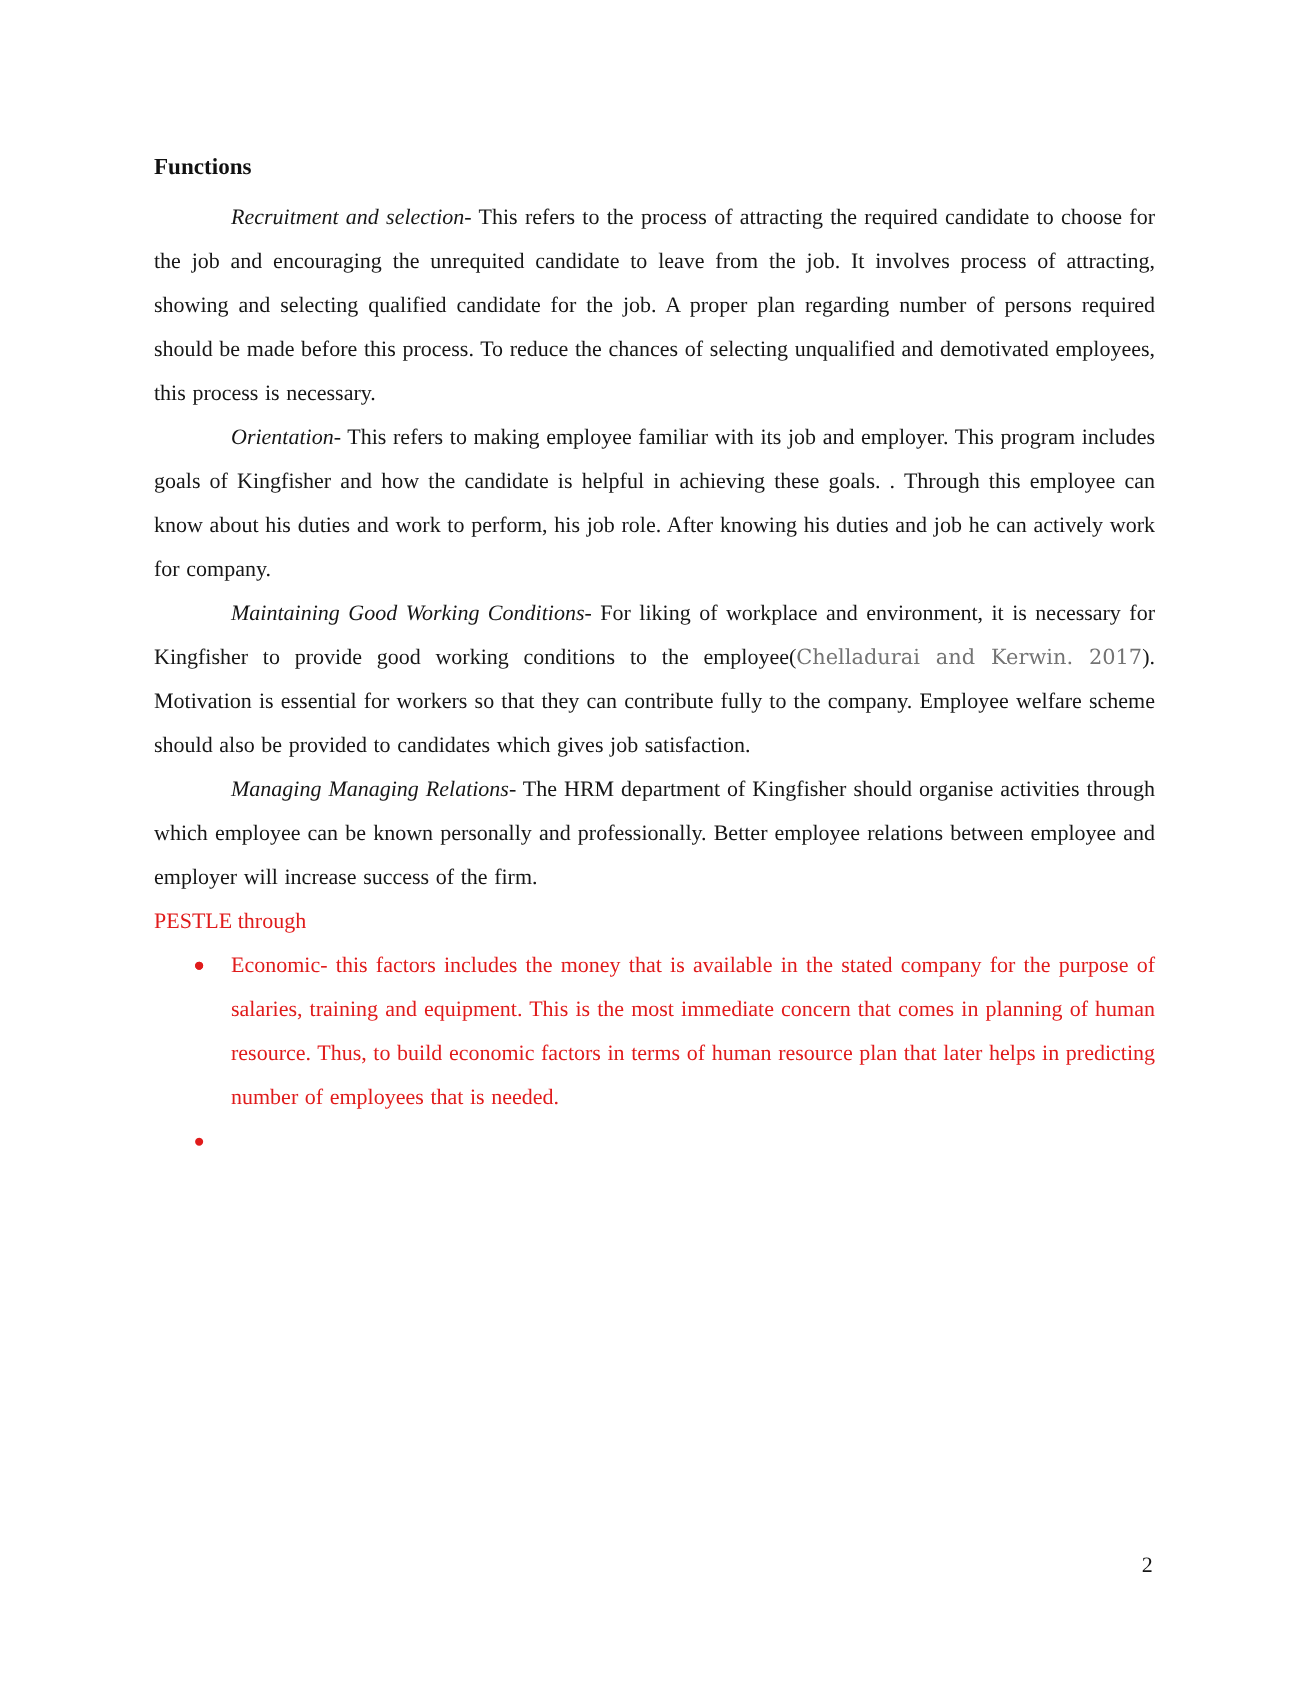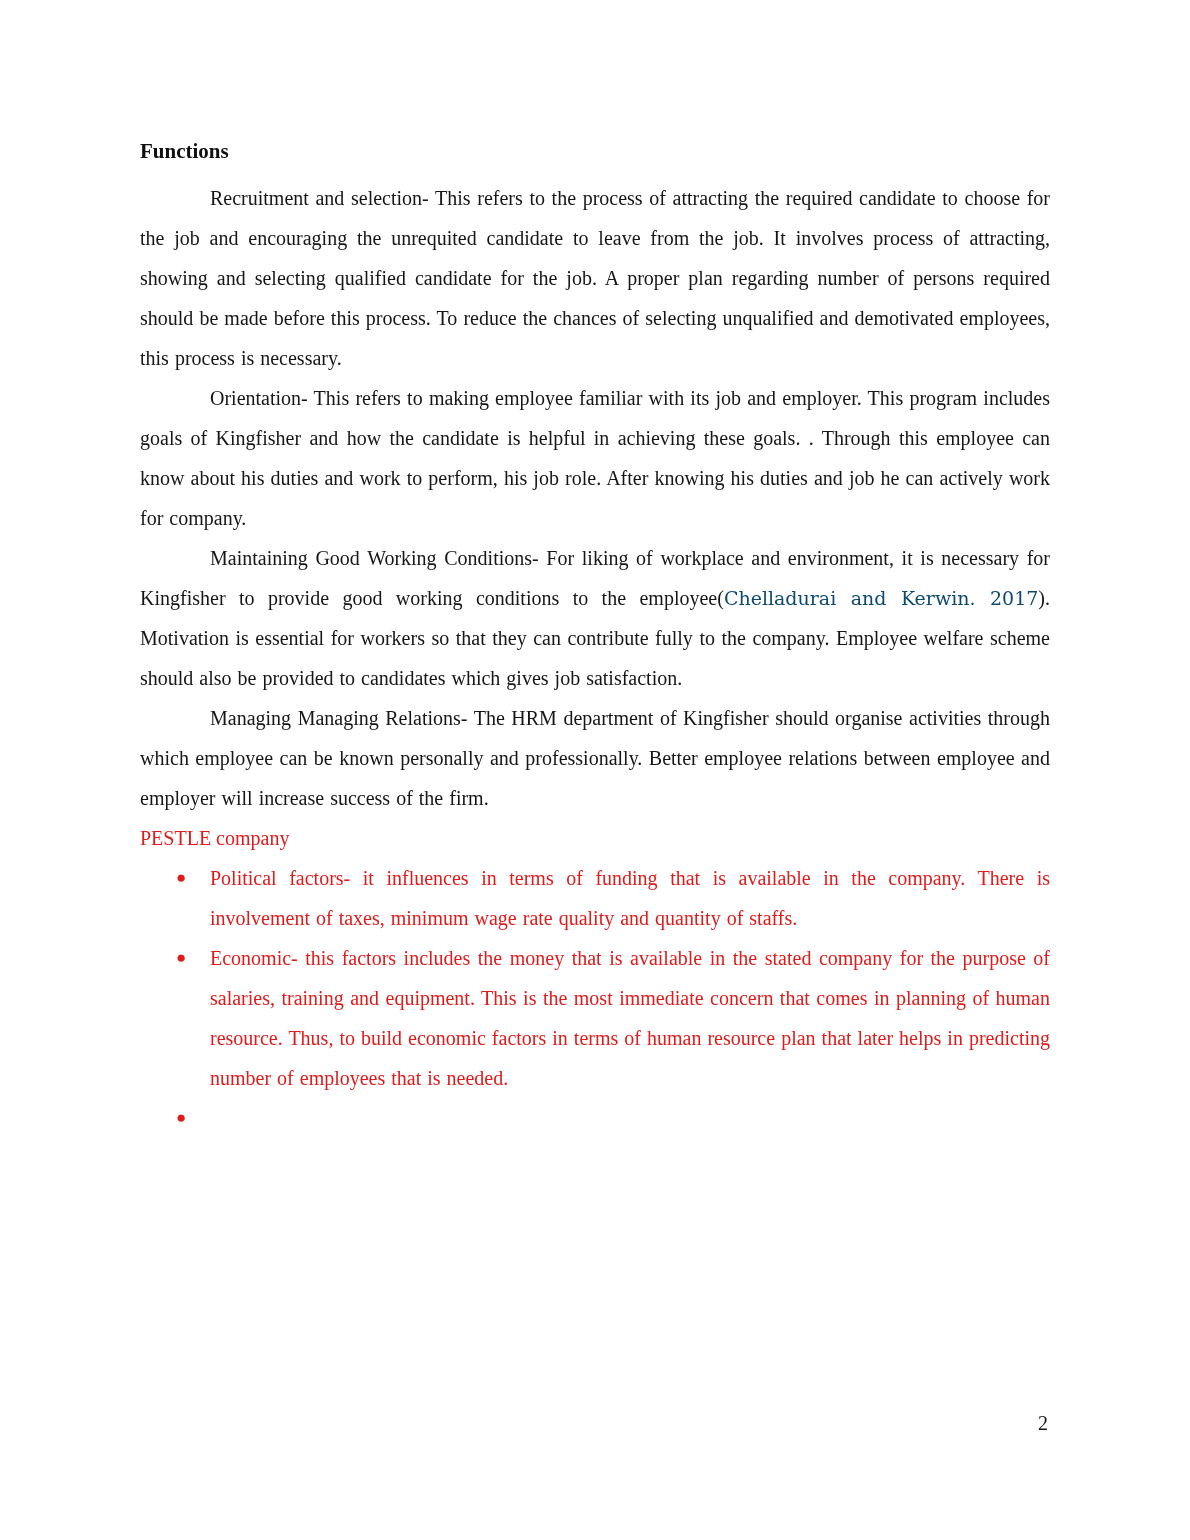--- a/index.html
+++ b/index.html
@@ -27,23 +27,23 @@
     color: #111111;
   }
   .para {
     font-size: 20px;
     line-height: 40px;
     text-align: justify;
     text-indent: 70px;
     margin: 0;
     word-spacing: 1px;
   }
-  .lead { }
+  .lead { font-style: italic; }
   .citation {
-    color: #0c4a6e;
+    color: #737373;
     font-family: "DejaVu Serif", serif;
     font-size: 19px;
   }
   .pestle-heading {
     color: #e01b1b;
     font-size: 20px;
     font-weight: normal;
     line-height: 40px;
     margin: 0;
   }
@@ -88,23 +88,23 @@
 
   <p class="para"><span class="lead">Recruitment and selection-</span><span> This refers to the process of attracting the required candidate to choose for the job and encouraging  the unrequited candidate to leave from the job. It involves process of attracting, showing and selecting qualified candidate for the job. A proper plan regarding number of persons required should be made before this process. To reduce the chances of selecting unqualified and demotivated employees, this process is necessary.</span></p>
 
   <p class="para"><span class="lead">Orientation-</span><span> This refers to making employee familiar with its job and employer. This program includes goals of Kingfisher and how the candidate is helpful in achieving these goals. . Through this employee can know about his duties and work to perform, his job role. After knowing his duties and job he can actively work for company.</span></p>
 
   <p class="para"><span class="lead">Maintaining Good Working Conditions-</span><span> For liking of workplace and environment, it is necessary for Kingfisher to provide good working conditions to the employee(</span><span class="citation">Chelladurai and Kerwin. 2017</span><span>). Motivation is essential for workers so that they can contribute fully to the company. Employee welfare scheme should also be provided to candidates which gives job satisfaction.</span></p>
 
   <p class="para"><span class="lead">Managing Managing Relations-</span><span> The HRM department of Kingfisher should organise activities through which employee can be known personally and professionally. Better employee relations between employee and employer will increase success of the firm.</span></p>
 
 
-  <h2 class="pestle-heading">PESTLE company</h2>
+  <h2 class="pestle-heading">PESTLE through</h2>
 
   <ul class="pestle-list">
-    <li class="pestle-item"><span class="bullet">●</span><span>Political factors- it influences in terms of funding that is available in the company. There is involvement of taxes, minimum wage rate quality and quantity of staffs.</span></li>
+    <li class="pestle-item"><span class="bullet">●</span></li>
     <li class="pestle-item"><span class="bullet">●</span><span>Economic- this factors includes the money that is available in the stated company for the purpose of salaries, training and equipment. This is the most immediate concern that comes in planning of human resource. Thus, to build economic factors in terms of human resource plan that later helps in predicting number of employees that is needed.</span></li>
     <li class="pestle-item"><span class="bullet">●</span></li>
   </ul>
 
   <div class="page-number">2</div>
 
 </div>
 
 </body></html>

